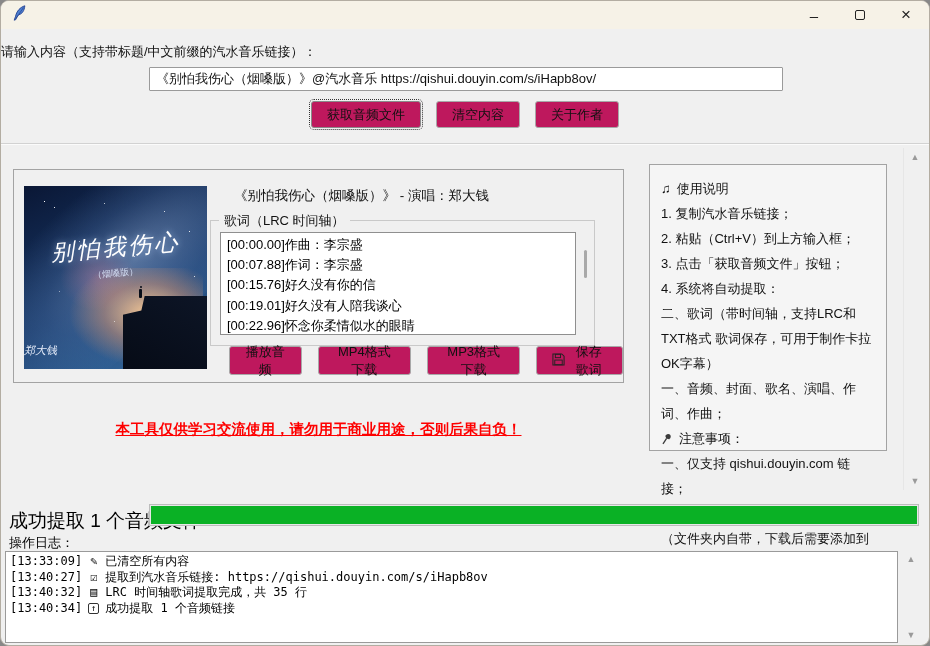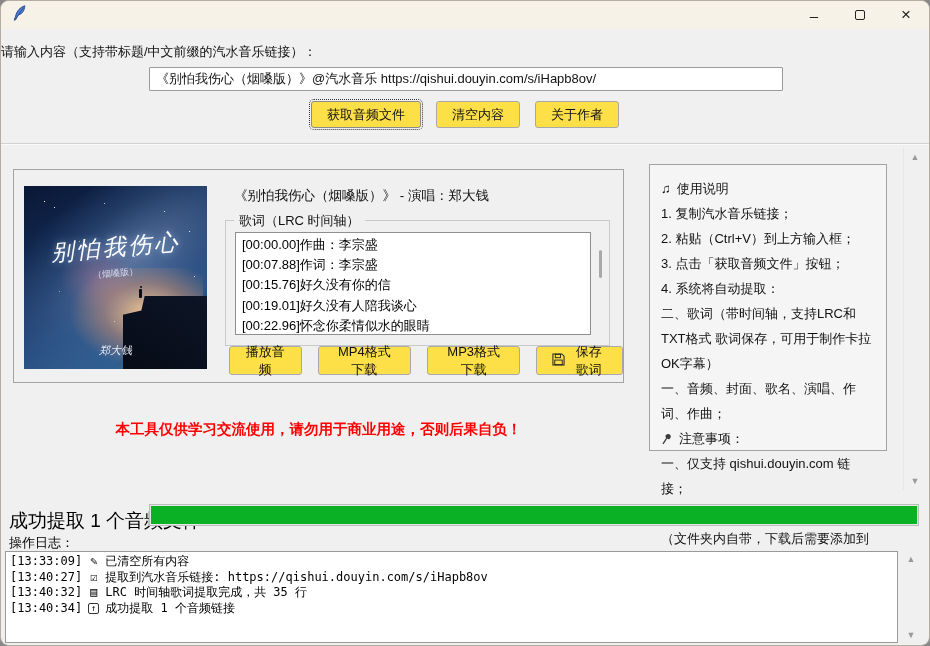--- a/index.html
+++ b/index.html
@@ -18,21 +18,21 @@
   .maxi-box { display:inline-block; width:10px; height:10px; border:1.3px solid #222; border-radius:2px; }
 
   
   .input-label { position:absolute; top:42px; left:0; right:0; text-align:left;
     font-size:13px; color:#111; }
   .main-input { position:absolute; left:148px; top:66px; width:634px; height:24px;
     border:1px solid #9a9a9a; background:#fff; font-size:13px; padding:0 6px;
     font-family:"Liberation Sans","DejaVu Sans",sans-serif; color:#111; border-radius:1px; }
   .top-buttons { position:absolute; top:100px; left:0; right:0; display:flex;
     justify-content:center; gap:15px; }
-  .btn { height:27px; padding:0 15px; background:#fde047; border:1px solid #a8a8a8;
+  .btn { height:27px; padding:0 15px; background:#be185d; border:1px solid #a8a8a8;
     border-radius:3px; font-size:13px; color:#111; display:flex; align-items:center;
     gap:5px; cursor:pointer; font-family:inherit; }
   .btn-focused { outline:1px dotted #333; outline-offset:1px; border-color:#8a8a8a; }
   .section-divider { position:absolute; left:0; right:0; top:142px; height:2px;
     border-top:1px solid #d2d2d2; border-bottom:1px solid #fbfbfb; }
 
   
   .result-panel { position:absolute; left:12px; top:168px; width:611px; height:214px;
     border:1px solid #a3a3a3; background:#f0f0f0; }
   .album { position:absolute; left:10px; top:16px; width:183px; height:183px;
@@ -56,25 +56,25 @@
     clip-path:polygon(0 26%, 22% 20%, 26% 0, 100% 0, 100% 100%, 0 100%); }
   .album .person { position:absolute; right:35.5%; bottom:39%; width:3px; height:9px;
     background:#070d18; border-radius:1px; }
   .album .person::before { content:""; position:absolute; left:0.5px; top:-3px;
     width:2px; height:2px; border-radius:50%; background:#070d18; }
   .album-title { position:absolute; top:25%; left:0; right:0; text-align:center; color:#fff;
     font-family:"DejaVu Serif","Liberation Serif",serif; font-style:italic; font-size:23px;
     letter-spacing:3px; transform:rotate(-5deg); text-shadow:0 0 7px rgba(190,215,255,.7); }
   .album-sub { position:absolute; top:44%; left:0; right:0; text-align:center;
     color:#d8e4fa; font-size:9px; transform:rotate(-5deg); opacity:.9; }
-  .album-artist { position:absolute; bottom:6%; left:0; right:0; text-align:center;
+  .album-artist { position:absolute; bottom:6%; left:0; right:0; 
     color:#eef3ff; font-size:11px; font-style:italic; opacity:.95; }
 
   .song-title { position:absolute; left:220px; top:17px; font-size:13.5px; color:#111; }
-  .lyrics-frame { position:absolute; left:211px; top:50px; width:385px; height:126px;
+  .lyrics-frame { position:absolute; left:196px; top:50px; width:385px; height:126px;
     border:1px solid #c9c9c9; }
   .lyrics-frame .frame-label { position:absolute; top:-9px; left:8px; background:#f0f0f0;
     padding:0 5px; font-size:13px; color:#111; }
   .lyrics-box { position:absolute; left:9px; top:11px; width:356px; height:103px;
     background:#fff; border:1px solid #8f8f8f; padding:2px 6px; font-size:13px;
     line-height:20.2px; color:#000; overflow:hidden; }
   .lyrics-scroll-thumb { position:absolute; right:7px; top:29px; width:3px; height:28px;
     background:#a9a9a9; border-radius:2px; }
   .media-buttons { position:absolute; left:215px; top:176px; display:flex; gap:16px; }
   .media-buttons .btn { height:29px; }
@@ -88,21 +88,21 @@
   .pin-icon svg { display:block; }
 
   
   .outer-scrollbar { position:absolute; left:902px; top:147px; width:23px; height:342px;
     border-left:1px solid #e6e6e6; background:#f0f0f0; }
   .sb-arrow { position:absolute; left:0; right:0; text-align:center; color:#9a9a9a; font-size:9px; }
   .sb-up { top:4px; } .sb-down { bottom:4px; }
 
   
   .warning-text { position:absolute; left:12px; top:419px; width:611px; text-align:center;
-    color:#fe0000; font-size:14.5px; font-weight:bold; }
+    color:#fe0000; font-size:14.5px; font-weight:bold;text-decoration:underline; }
   .status-label { position:absolute; left:8px; top:507px; font-size:19px; color:#000; }
   .progress-bar { position:absolute; left:148px; top:503px; width:770px; height:22px;
     border:1px solid #bcbcbc; background:#e7e7e7; padding:1px; }
   .progress-fill { height:100%; background:#0ab125; }
   .log-label { position:absolute; left:8px; top:533px; font-size:13px; color:#000; }
   .log-box { position:absolute; left:4px; top:550px; width:893px; height:92px; background:#fff;
     border:1px solid #9a9a9a; padding:2px 4px; overflow:hidden;
     font-family:"DejaVu Sans Mono","Liberation Mono",monospace; font-size:12px;
     line-height:15.5px; color:#000; white-space:nowrap; }
   .log-line { display:flex; align-items:center; gap:4px; }

